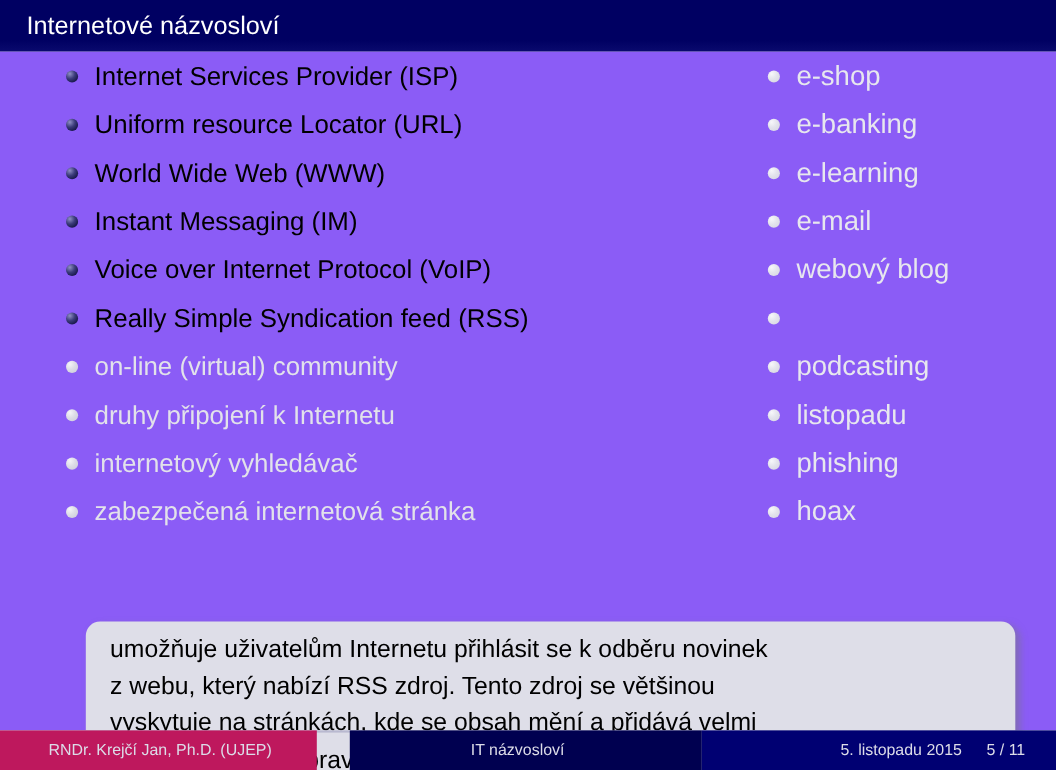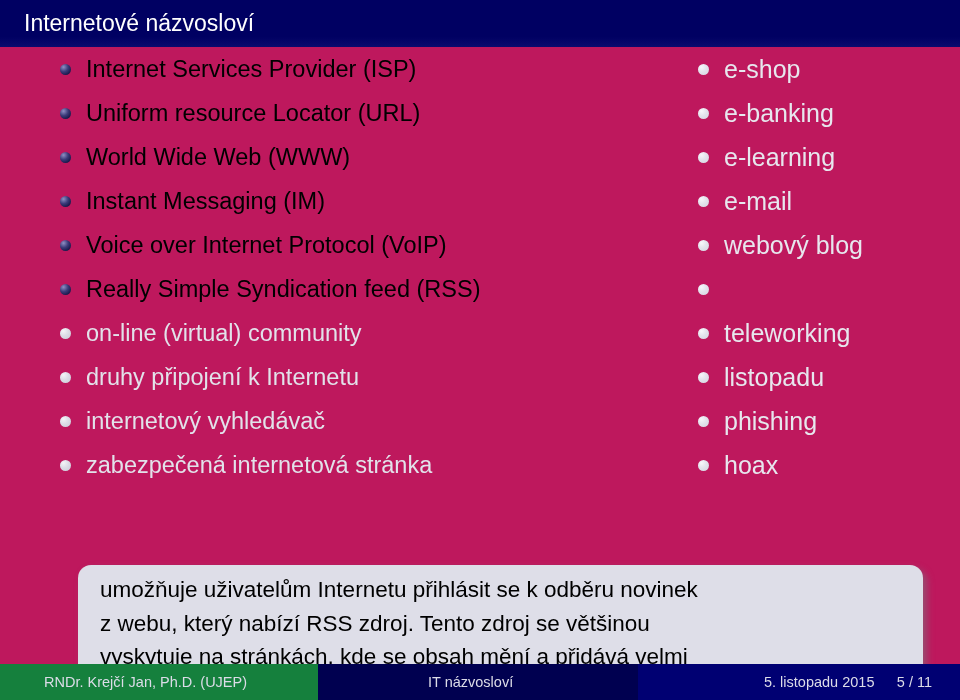--- a/index.html
+++ b/index.html
@@ -36,21 +36,21 @@
     white-space: nowrap;
   }
 
   
   .slide-body {
     position: absolute;
     left: 0;
     top: 47px;
     width: 960px;
     height: 617px;
-    background: #be185d;
+    background: #8b5cf6;
   }
 
   
   .col {
     position: absolute;
     top: 0;
   }
   .col-left  { left: 52px;  width: 560px; }
   .col-right { left: 690px; width: 265px; }
 
@@ -136,22 +136,22 @@
   .footer .fseg {
     position: absolute;
     top: 0;
     height: 36px;
     color: #dcdce8;
     font-size: 14.5px;
     line-height: 36px;
     white-space: nowrap;
   }
   .footer .fseg-author {
-    left: 0; width: 318px;
-    background: #15803d;
+    left: 0; width: 288px;
+    background: #be185d;
   }
   .footer .fseg-title {
     left: 318px; width: 320px;
     background: #000050;
   }
   .footer .fseg-meta {
     left: 638px; width: 322px;
     background: #000072;
   }
   .footer .fseg-author .lbl { position: absolute; left: 44px; }
@@ -190,21 +190,21 @@
   </div>
 
   <div class="col col-right">
     <ul class="bullet-list" id="right-list">
         <li class="faint"><span class="bullet-dot"></span><span>e-shop</span></li>
         <li class="faint"><span class="bullet-dot"></span><span>e-banking</span></li>
         <li class="faint"><span class="bullet-dot"></span><span>e-learning</span></li>
         <li class="faint"><span class="bullet-dot"></span><span>e-mail</span></li>
         <li class="faint"><span class="bullet-dot"></span><span>webový blog</span></li>
         <li class="faint"><span class="bullet-dot"></span></li>
-        <li class="faint"><span class="bullet-dot"></span><span>teleworking</span></li>
+        <li class="faint"><span class="bullet-dot"></span><span>podcasting</span></li>
         <li class="faint"><span class="bullet-dot"></span><span>listopadu</span></li>
         <li class="faint"><span class="bullet-dot"></span><span>phishing</span></li>
         <li class="faint"><span class="bullet-dot"></span><span>hoax</span></li>
       </ul>
   </div>
 
   <div class="callout">
     <div class="callout-text" id="callout-text">
         <span>umožňuje uživatelům Internetu přihlásit se k odběru novinek</span>
         <span>z webu, který nabízí RSS zdroj. Tento zdroj se většinou</span>

